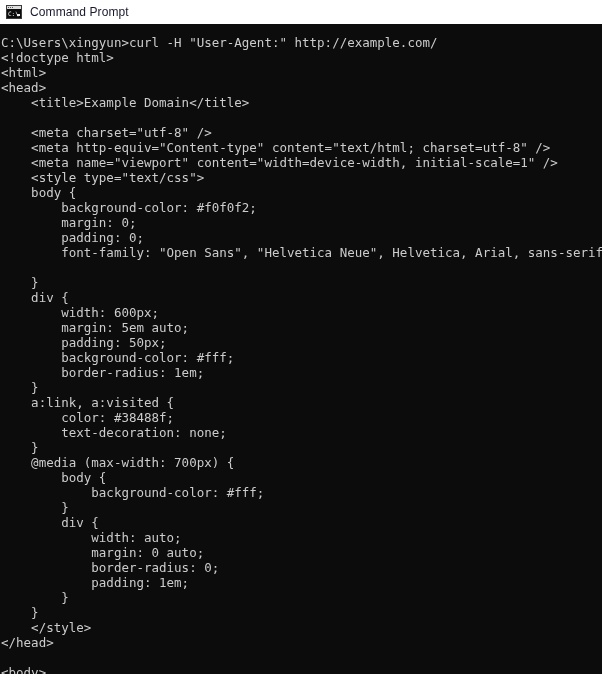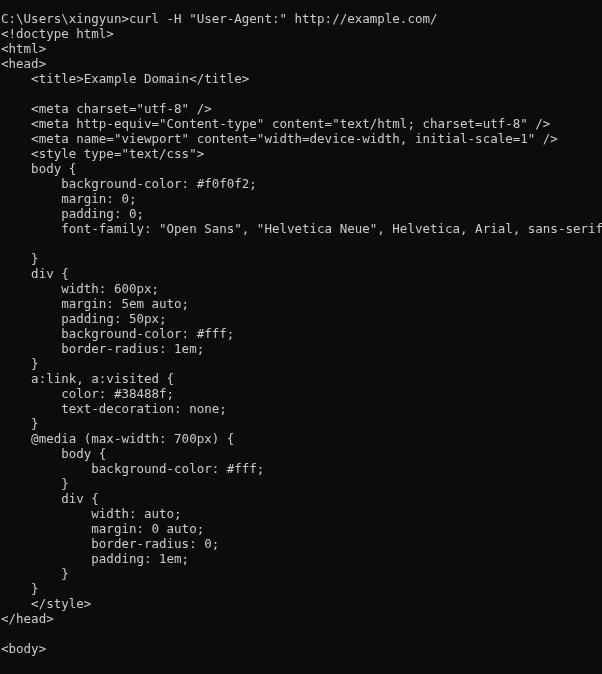--- a/index.html
+++ b/index.html
@@ -71,18 +71,31 @@
     height: 15px;
     white-space: pre;
     padding-left: 1px;
   }
 </style>
 </head>
 <body>
 
 <div id="app">
 
+  <div id="titlebar">
+    <svg id="titlebar-icon" viewBox="0 0 16 16" shape-rendering="crispEdges">
+      <rect x="0" y="1" width="16" height="14" fill="#3b3b3b"></rect>
+      <rect x="1" y="2" width="14" height="3" fill="#dddddd"></rect>
+      <rect x="2" y="3" width="1" height="1" fill="#555555"></rect>
+      <rect x="4" y="3" width="1" height="1" fill="#555555"></rect>
+      <rect x="6" y="3" width="1" height="1" fill="#555555"></rect>
+      <rect x="1" y="5" width="14" height="9" fill="#0c0c0c"></rect>
+      <text x="2" y="12" font-family="'DejaVu Sans Mono', monospace" font-size="6" fill="#f0f0f0">C:\</text>
+      <rect x="11" y="10" width="3" height="2" fill="#f0f0f0"></rect>
+    </svg>
+    <div id="titlebar-text">Command Prompt</div>
+  </div>
 
   <div id="console">
     <pre id="console-lines"><span class="cline">C:\Users\xingyun&gt;curl -H "User-Agent:" http://example.com/</span><span class="cline">&lt;!doctype html&gt;</span><span class="cline">&lt;html&gt;</span><span class="cline">&lt;head&gt;</span><span class="cline">    &lt;title&gt;Example Domain&lt;/title&gt;</span><span class="cline"></span><span class="cline">    &lt;meta charset="utf-8" /&gt;</span><span class="cline">    &lt;meta http-equiv="Content-type" content="text/html; charset=utf-8" /&gt;</span><span class="cline">    &lt;meta name="viewport" content="width=device-width, initial-scale=1" /&gt;</span><span class="cline">    &lt;style type="text/css"&gt;</span><span class="cline">    body {</span><span class="cline">        background-color: #f0f0f2;</span><span class="cline">        margin: 0;</span><span class="cline">        padding: 0;</span><span class="cline">        font-family: "Open Sans", "Helvetica Neue", Helvetica, Arial, sans-serif;</span><span class="cline">        </span><span class="cline">    }</span><span class="cline">    div {</span><span class="cline">        width: 600px;</span><span class="cline">        margin: 5em auto;</span><span class="cline">        padding: 50px;</span><span class="cline">        background-color: #fff;</span><span class="cline">        border-radius: 1em;</span><span class="cline">    }</span><span class="cline">    a:link, a:visited {</span><span class="cline">        color: #38488f;</span><span class="cline">        text-decoration: none;</span><span class="cline">    }</span><span class="cline">    @media (max-width: 700px) {</span><span class="cline">        body {</span><span class="cline">            background-color: #fff;</span><span class="cline">        }</span><span class="cline">        div {</span><span class="cline">            width: auto;</span><span class="cline">            margin: 0 auto;</span><span class="cline">            border-radius: 0;</span><span class="cline">            padding: 1em;</span><span class="cline">        }</span><span class="cline">    }</span><span class="cline">    &lt;/style&gt;</span><span class="cline">&lt;/head&gt;</span><span class="cline"></span><span class="cline">&lt;body&gt;</span></pre>
   </div>
 
 </div>
 
 </body></html>

